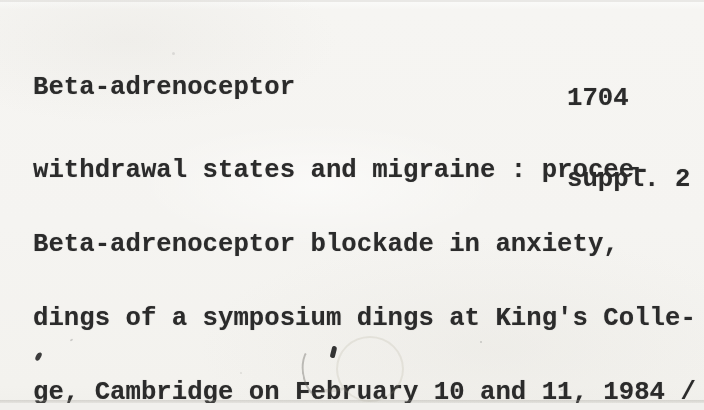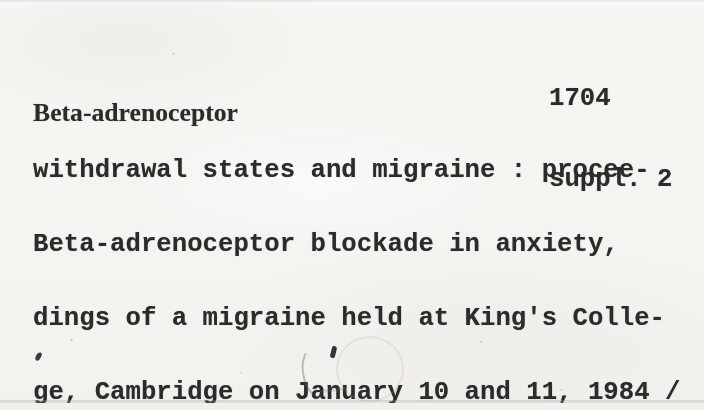--- a/index.html
+++ b/index.html
@@ -47,31 +47,30 @@
   .type {
     color: #2b2b2b;
     font-size: 25.7px;
     font-weight: 700;
     white-space: pre;
     text-shadow: 0 0 1px rgba(43,43,43,0.35);
   }
 
   .corner {
     position: absolute;
-    left: 549px;
+    left: 567px;
     top: 31px;
     line-height: 27px;
   }
 
   .heading {
     position: absolute;
     left: 33px;
-    top: 101px;
+    top: 76px;
     line-height: 24.6px;
-    font-family: Liberation Serif, serif;
   }
 
   .body-block {
     position: absolute;
     left: 33px;
     top: 110px;
     line-height: 24.6px;
   }
 
   
@@ -132,22 +131,22 @@
   <div class="corner type">
     <div>1704</div>
     <div>suppl. 2</div>
   </div>
 
   <div class="heading type">Beta-adrenoceptor</div>
 
   <div class="body-block type">
     <div>withdrawal states and migraine : procee-</div>
     <div>Beta-adrenoceptor blockade in anxiety,</div>
-    <div>dings of a migraine held at King's Colle-</div>
-    <div>ge, Cambridge on January 10 and 11, 1984 /</div>
+    <div>dings of a symposium dings at King's Colle-</div>
+    <div>ge, Cambridge on February 10 and 11, 1984 /</div>
     
     
     
     
   </div>
 
   <div class="speck-comma"></div>
   <div class="pen-arc"></div>
   <div class="pen-tick"></div>
   <div class="stain-ring"></div>

